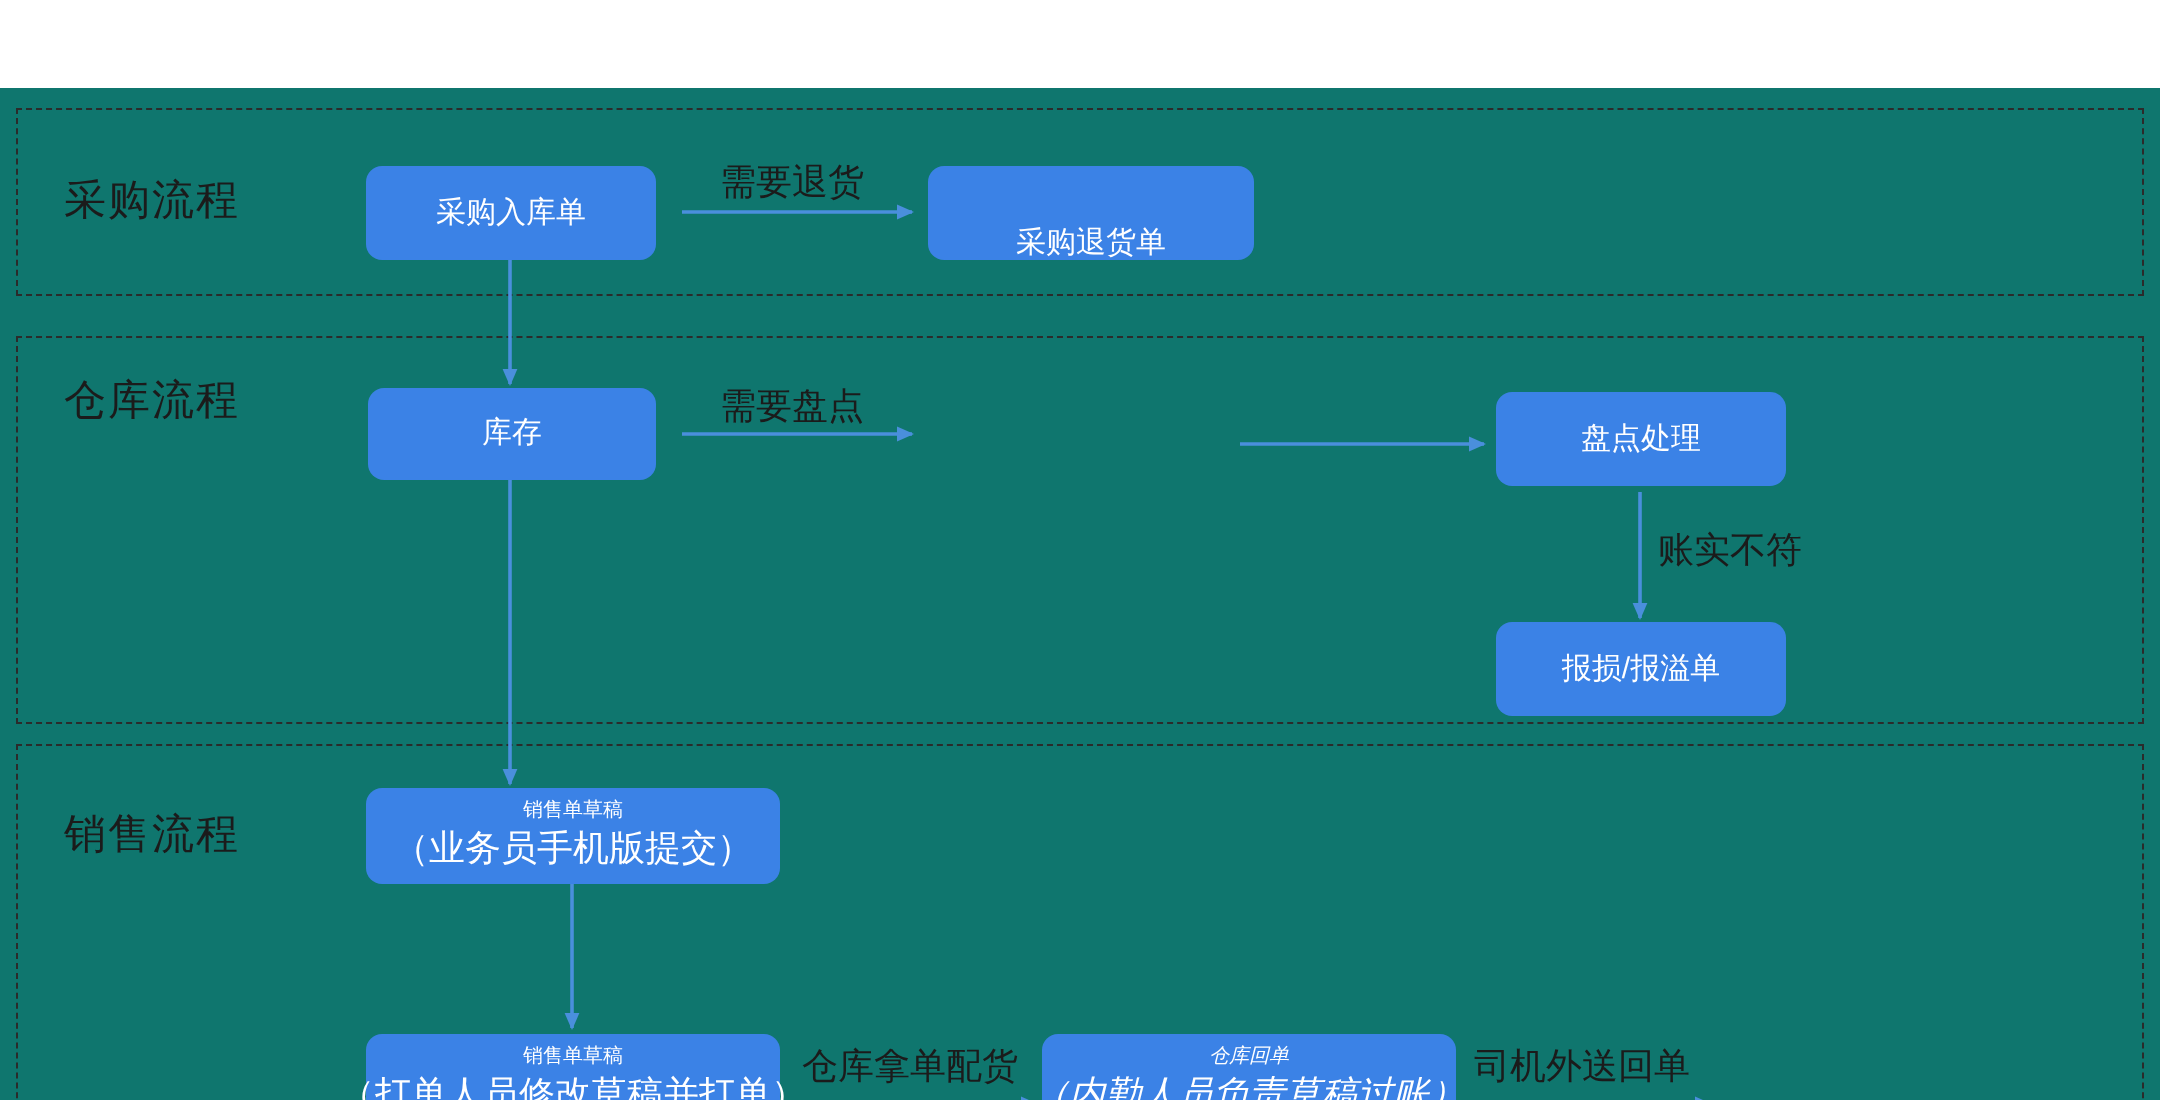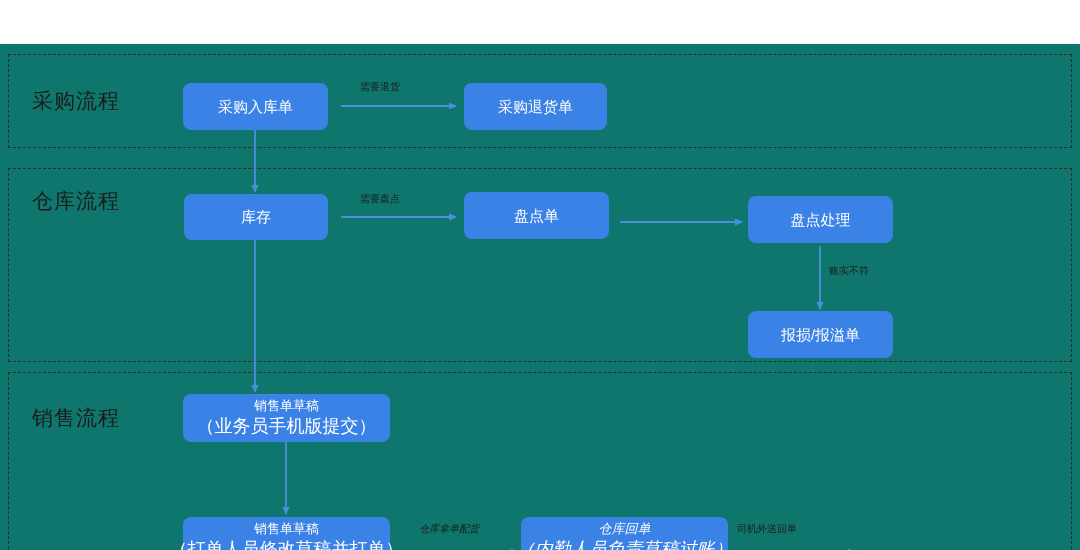--- a/index.html
+++ b/index.html
@@ -39,36 +39,36 @@
     color: #ffffff;
     display: flex;
     flex-direction: column;
     align-items: center;
     justify-content: center;
     box-sizing: border-box;
     text-align: center;
     z-index: 3;
   }
   .node .title {
-    font-size: 13px;
+    font-size: 10px;
     line-height: 1.15;
     white-space: nowrap;
   }
   .node .sub {
     font-size: 18px;
     line-height: 1.2;
     white-space: nowrap;
     margin-top: 2px;
   }
   .node.single .title {
     font-size: 15px;
   }
   .edge-label {
     position: absolute;
-    font-size: 10px;
+    font-size: 18px;
     color: #1b1b1b;
     white-space: nowrap;
     line-height: 1;
     z-index: 4;
   }
   svg.arrows {
     position: absolute;
     left: 0;
     top: 0;
     width: 1080px;
@@ -130,29 +130,26 @@
     <line x1="286" y1="398" x2="286" y2="470" stroke="#4a8fdc" stroke-width="1.8" marker-end="url(#ah)"></line>
 
     <line x1="392" y1="508" x2="518" y2="508" stroke="#4a8fdc" stroke-width="1.8" marker-end="url(#ah)"></line>
 
     <line x1="727" y1="508" x2="855" y2="508" stroke="#4a8fdc" stroke-width="1.8" marker-end="url(#ah)"></line>
   </svg>
 
   <div class="node single" style="left:183px; top:39px; width:145px; height:47px;">
     <span class="title">采购入库单</span>
   </div>
-  <div class="node single" style="left:464px; top:39px; width:143px; height:47px;">
+  <div class="node single" style="left:464px; top:39px; width:163px; height:47px;justify-content:flex-end;">
     <span class="title">采购退货单</span>
   </div>
 
   <div class="node single" style="left:184px; top:150px; width:144px; height:46px;">
     <span class="title">库存</span>
-  </div>
-  <div class="node single" style="left:464px; top:148px; width:145px; height:47px;">
-    <span class="title">盘点单</span>
   </div>
   <div class="node single" style="left:748px; top:152px; width:145px; height:47px;">
     <span class="title">盘点处理</span>
   </div>
   <div class="node single" style="left:748px; top:267px; width:145px; height:47px;">
     <span class="title">报损/报溢单</span>
   </div>
 
   <div class="node" style="left:183px; top:350px; width:207px; height:48px;">
     <span class="title">销售单草稿</span>
@@ -163,17 +160,17 @@
     <span class="sub">（打单人员修改草稿并打单）</span>
   </div>
   <div class="node" style="left:521px; top:473px; width:207px; height:48px;font-style:italic;">
     <span class="title">仓库回单</span>
     <span class="sub">（内勤人员负责草稿过账）</span>
   </div>
 
   <div class="edge-label" style="left:360px; top:38px;">需要退货</div>
   <div class="edge-label" style="left:360px; top:150px;">需要盘点</div>
   <div class="edge-label" style="left:829px; top:222px;">账实不符</div>
-  <div class="edge-label" style="left:419px; top:480px;font-style:italic;">仓库拿单配货</div>
+  <div class="edge-label" style="left:401px; top:480px;">仓库拿单配货</div>
   <div class="edge-label" style="left:737px; top:480px;font-family:Liberation Serif, serif;">司机外送回单</div>
 
 
 </div>
 
 </body></html>

